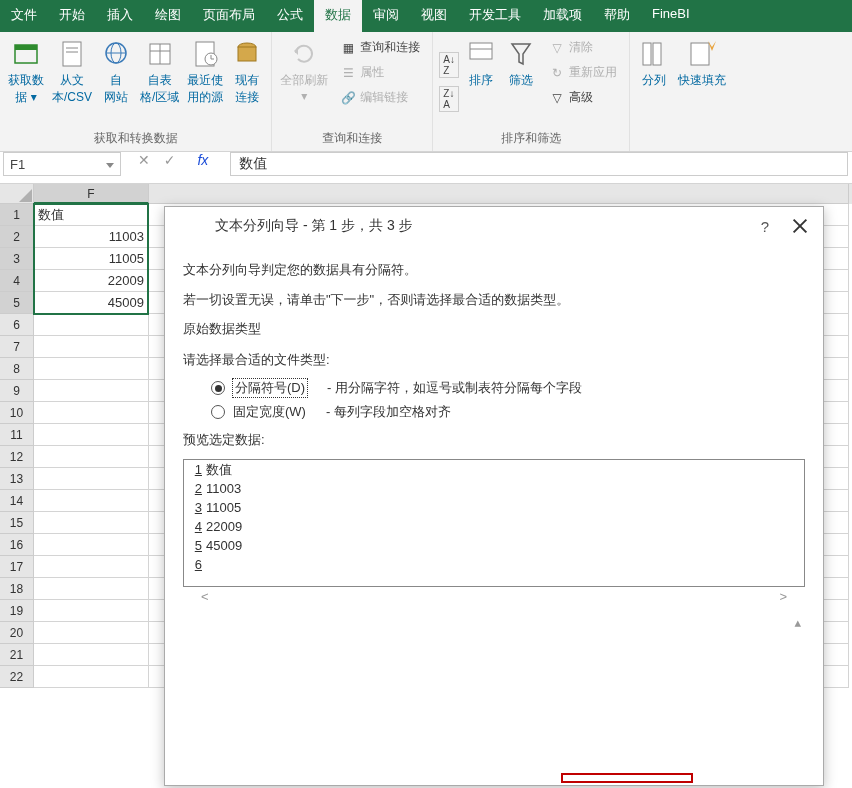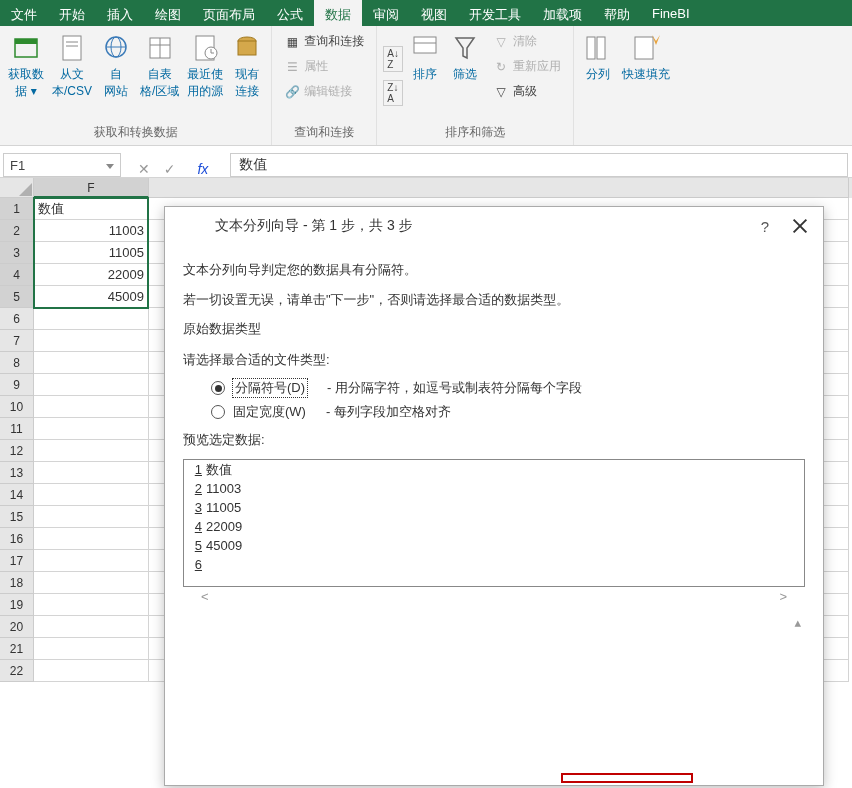--- a/index.html
+++ b/index.html
@@ -1,37 +1,37 @@
 <!DOCTYPE html>
 <html><head>
 <meta charset="utf-8">
 <style>
 * { box-sizing: border-box; margin: 0; padding: 0; font-family: "Microsoft YaHei", "SimSun", sans-serif; }
 body { width: 852px; height: 788px; overflow: hidden; background: #fff; position: relative; }
 
 
-.ribbon-tabs { background: #217346; display: flex; height: 26px; }
+.ribbon-tabs { background: #217346; display: flex; height: 32px; }
 .ribbon-tab { color: #fff; font-size: 13px; padding: 6px 11px; cursor: pointer; }
 .ribbon-tab.active { background: #f3f3f3; color: #217346; }
 
 
 .ribbon { background: #f3f3f3; border-bottom: 1px solid #d4d4d4; height: 120px; display: flex; }
 .ribbon-group { display: flex; flex-direction: column; border-right: 1px solid #e1e1e1; padding: 3px 4px 0; }
 .ribbon-group-items { display: flex; flex: 1; }
 .ribbon-group-label { text-align: center; font-size: 12px; color: #666; padding: 2px 0 4px; }
 .ribbon-btn { display: flex; flex-direction: column; align-items: center; justify-content: flex-start; padding: 3px 4px; font-size: 12px; color: #0369a1; text-align: center; min-width: 40px; cursor: pointer; }
 .ribbon-btn.disabled { color: #b0b0b0; }
 .ribbon-icon { width: 32px; height: 32px; margin-bottom: 2px; display: flex; align-items: center; justify-content: center; }
 .ribbon-small { display: flex; align-items: center; font-size: 12px; color: #444; padding: 2px 6px; cursor: pointer; }
 .ribbon-small.disabled { color: #b0b0b0; }
 .ribbon-small .si { width: 16px; height: 16px; margin-right: 4px; display: inline-flex; align-items: center; justify-content: center; }
 .ribbon-col { display: flex; flex-direction: column; justify-content: flex-start; gap: 4px; padding: 2px 2px; }
 
 
-.formula-bar { display: flex; height: 32px; border-bottom: 1px solid #d4d4d4; align-items: flex-end; background: #fff; }
+.formula-bar { display: flex; height: 32px; border-bottom: 1px solid #d4d4d4; align-items: flex-start; background: #fff; }
 .name-box { width: 118px; border: 1px solid #ccc; height: 24px; margin: 0 3px; display: flex; align-items: center; padding: 0 6px; font-size: 13px; color: #444; position: relative; }
 .name-box::after { content: ""; position: absolute; right: 6px; top: 10px; border-left: 4px solid transparent; border-right: 4px solid transparent; border-top: 5px solid #888; }
 .fx-buttons { display: flex; align-items: center; gap: 14px; padding: 0 14px; color: #999; font-size: 14px; }
 .fx-btn { cursor: pointer; color: #999; }
 .fx-label { font-style: italic; font-size: 14px; color: #1d4ed8; padding: 0 8px; }
 .formula-input { flex: 1; border: 1px solid #ccc; height: 24px; margin-right: 4px; padding: 0 8px; font-size: 14px; color: #333; display: flex; align-items: center; }
 
 
 .sheet-area { position: relative; background: #fff; }
 .col-headers { display: flex; height: 20px; background: #e6e6e6; }
@@ -152,20 +152,29 @@
             </svg>
           </div>
           <span>现有<br>连接</span>
         </div>
     </div>
     <div class="ribbon-group-label">获取和转换数据</div>
   </div>
 
   <div class="ribbon-group">
     <div class="ribbon-group-items">
+      <div class="ribbon-btn disabled">
+          <div class="ribbon-icon">
+            <svg width="28" height="30" opacity="0.4">
+              <path d="M6 14 A8 8 0 1 1 8 20" fill="none" stroke="#888" stroke-width="2"></path>
+              <polygon points="4,12 8,16 8,8" fill="#888"></polygon>
+            </svg>
+          </div>
+          <span>全部刷新<br>▾</span>
+        </div>
       <div class="ribbon-col">
         <div class="ribbon-small">
             <span class="si">▦</span>
             <span>查询和连接</span>
           </div>
         <div class="ribbon-small disabled">
             <span class="si">☰</span>
             <span>属性</span>
           </div>
         <div class="ribbon-small disabled">

